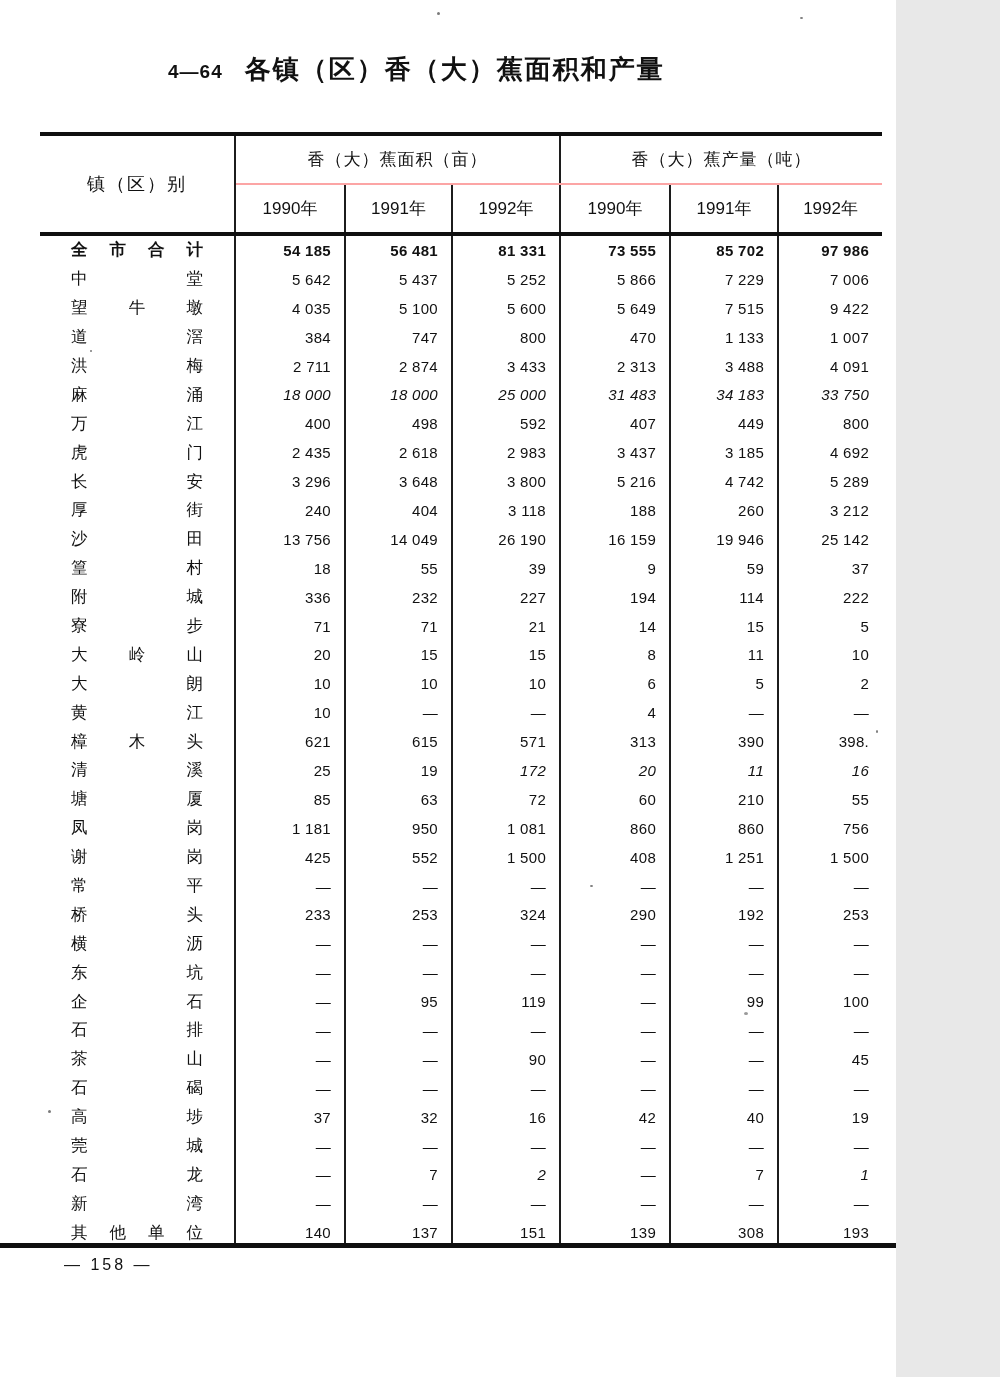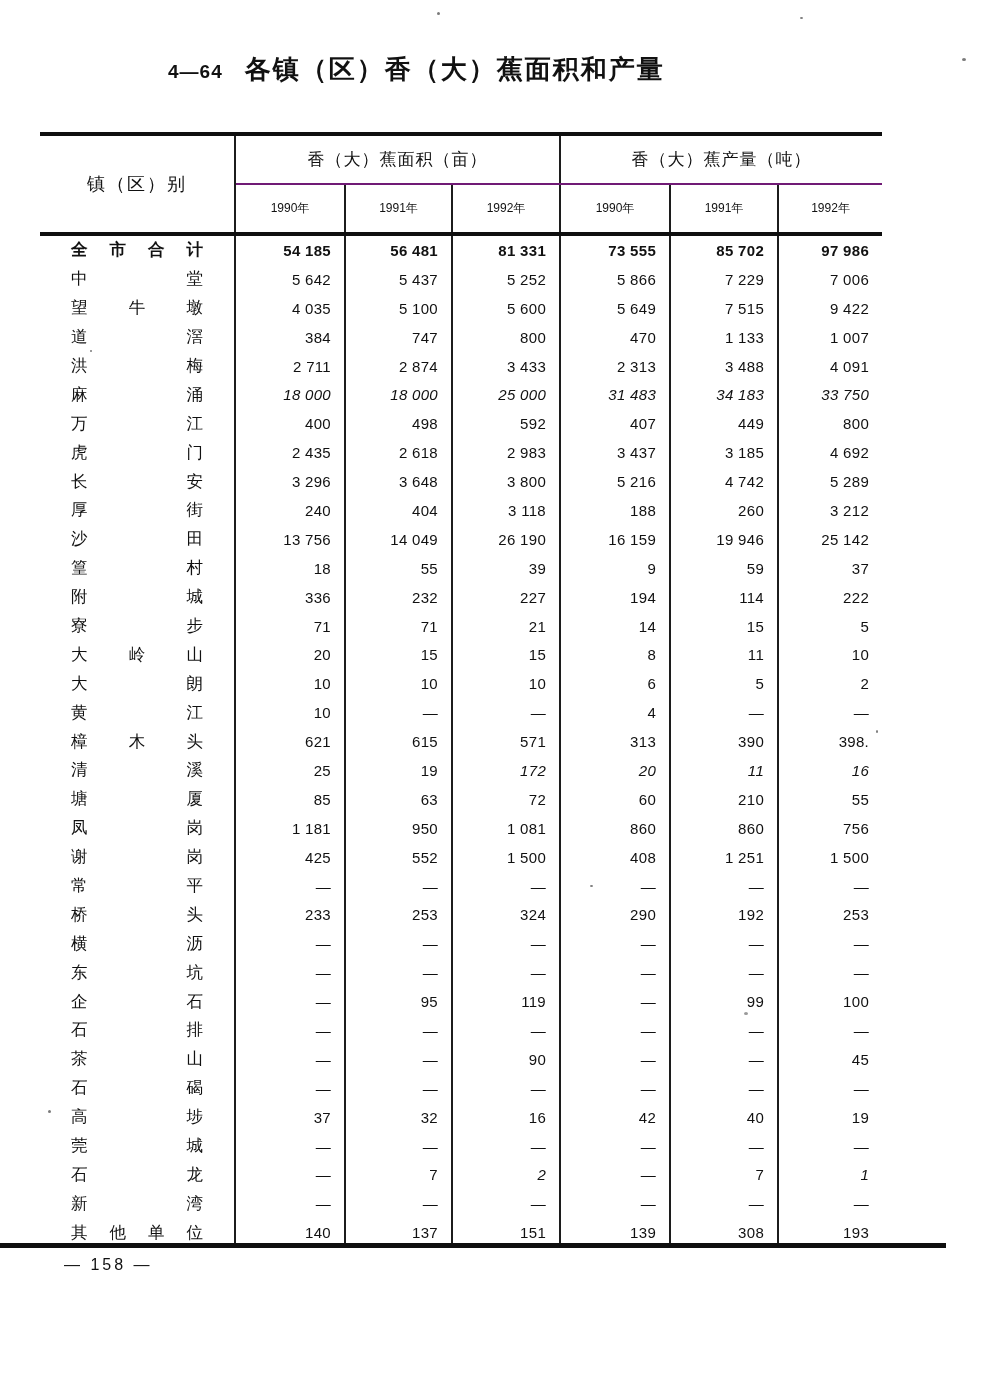--- a/index.html
+++ b/index.html
@@ -1,18 +1,18 @@
 <!DOCTYPE html>
 <html><head>
 <meta charset="utf-8">
 <style>
   html,body{margin:0;padding:0;background:#e8e8e8;}
   .page{
     position:relative;
-    width:1000px;height:1377px;
+    width:896px;height:1377px;
     background:#ffffff;
     font-family:"Liberation Sans","DejaVu Sans",sans-serif;
     color:#111;
     overflow:hidden;
   }
   
   .titlebar{
     position:absolute;left:168px;top:52px;
     display:flex;align-items:baseline;gap:22px;
     white-space:nowrap;
@@ -28,29 +28,29 @@
   col.c-name{width:195px;}
   col.c-a90{width:110px;}
   col.c-a91{width:107px;}
   col.c-a92{width:108px;}
   col.c-p90{width:110px;}
   col.c-p91{width:108px;}
   col.c-p92{width:104px;}
   thead th{font-weight:400;padding:0;}
   tr.h1 th.grp{
     height:47px;font-size:17px;letter-spacing:1px;
-    border-bottom:2px solid #701a75;vertical-align:middle;
+    border-bottom:2px solid #fca5a5;vertical-align:middle;
   }
   th.stub{
     font-size:18px;font-weight:500;letter-spacing:2px;
     border-right:2px solid #1c1c1c;vertical-align:middle;
   }
   th.grp2{border-left:2px solid #1c1c1c;}
   tr.h2 th{
-    height:47px;font-size:12px;vertical-align:middle;
+    height:47px;font-size:17px;vertical-align:middle;
     border-left:2px solid #1c1c1c;
   }
   tr.h2 th:first-child{border-left:none;}
   thead tr.h2 th{border-bottom:4px solid #0f0f0f;}
   thead{border-bottom:4px solid #0f0f0f;}
   tbody td{height:28.9px;padding:0;font-size:15px;vertical-align:middle;}
   td.name{border-right:2px solid #1c1c1c;}
   td.name .nm{
     display:flex;justify-content:space-between;
     width:132px;margin-left:31px;

